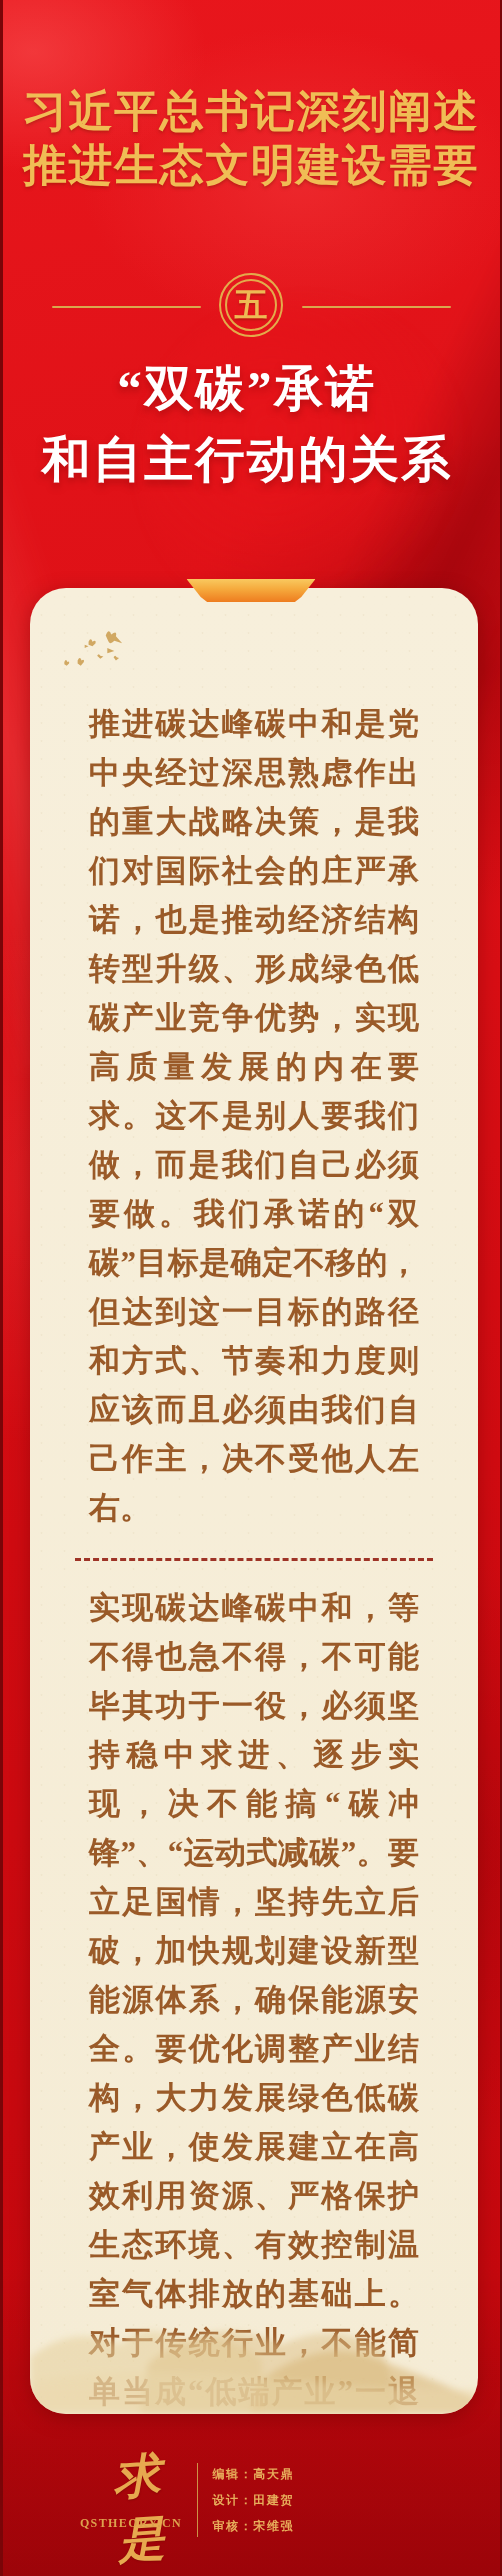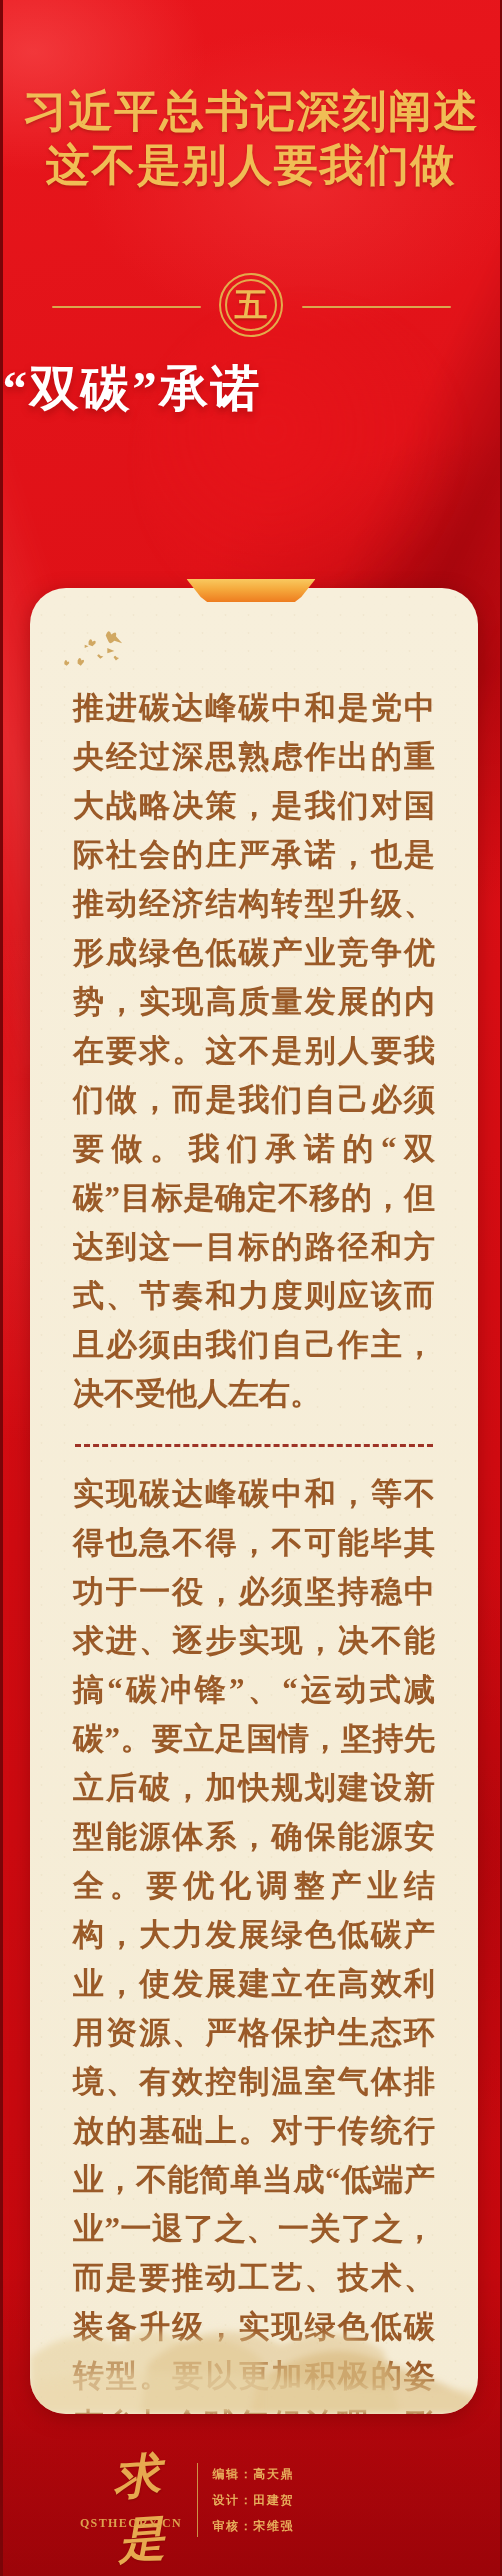--- a/index.html
+++ b/index.html
@@ -32,41 +32,41 @@
   .badge-line{position:absolute;top:33px;width:149px;height:2.4px;background:#d9a84e;border-radius:1.6px;}
   .badge-line.left{left:49px;}
   .badge-line.right{right:49px;}
   .badge-outer{position:absolute;left:50%;top:0;transform:translateX(-50%);
     width:64px;height:64px;border:2.4px solid #e3ab4b;border-radius:50%;
     display:flex;align-items:center;justify-content:center;box-sizing:border-box;}
   .badge-inner{width:52px;height:52px;border:2.4px solid #e3ab4b;border-radius:50%;
     display:flex;align-items:center;justify-content:center;box-sizing:border-box;}
   .badge-num{font-size:33px;font-weight:900;color:#eeba54;line-height:1;
     text-shadow:0 1.6px 1.6px rgba(120,25,0,.35);}
-  .subtitle{position:absolute;z-index:2;top:353px;left:0;right:8px;
+  .subtitle{position:absolute;z-index:2;top:353px;left:0;right:8px;text-align:center;
     font-weight:900;font-size:49px;line-height:71px;letter-spacing:2.4px;color:#ffffff;
     text-shadow:0 3.9px 7px rgba(140,8,8,.5);}
 
   
   .card{position:absolute;z-index:2;left:27.5px;top:588px;width:448px;height:1826px;
     border-radius:36px;background-color:#f6eed9;overflow:hidden;
     background-image:
       radial-gradient(rgba(205,180,135,.14) 0.8px, transparent 1.3px),
       linear-gradient(180deg,#f7efdb 0%,#f5ecd5 100%);
     background-size:23px 18px,100% 100%;
     box-shadow:0 4.7px 19px rgba(90,0,4,.35);}
   .tab{position:absolute;z-index:3;top:579px;left:50%;transform:translateX(-50%);
     width:129px;height:23px;
     background:linear-gradient(180deg,#f9c95f 0%,#f5a93c 45%,#ee7c1f 100%);
     clip-path:polygon(0% 0%,100% 0%,89% 78%,84% 100%,16% 100%,11% 78%);}
   .birds{position:absolute;left:30px;top:38px;width:79px;height:50px;}
   .article{position:absolute;left:43px;right:43px;top:95px;
     font-size:31px;line-height:49px;font-weight:700;color:#9a5a28;
     text-align:justify;text-justify:inter-ideograph;word-break:break-all;}
-  .article p{margin:0;}
+  .article p{margin:16px;}
   .para-divider{height:0;border-top:3.1px dashed #9e3326;margin:26px 1.6px 22px 1.6px;}
   .mountains{position:absolute;left:0;bottom:0;width:100%;height:118px;display:block;}
 
   
   .footer{position:absolute;z-index:2;left:0;top:2439px;width:503px;height:118px;}
   .logo-cn{position:absolute;left:93px;top:6.3px;width:91px;text-align:center;
     font-size:47px;font-weight:900;font-style:italic;letter-spacing:4.7px;color:#e7a94f;
     transform:rotate(-4deg);text-shadow:0 0.8px 1.6px rgba(90,10,0,.4);}
   .logo-site{position:absolute;left:72px;top:77px;width:113px;text-align:center;
     font-size:12px;letter-spacing:1.4px;color:#dda24e;font-weight:600;}
@@ -80,35 +80,36 @@
 
 <div class="poster">
 
   <div class="ribbon ribbon-1"></div>
   <div class="ribbon ribbon-2"></div>
   <div class="ribbon ribbon-3"></div>
 
   <header>
     <div class="title">
       <div>习近平总书记深刻阐述</div>
-      <div>这不是别人要我们做</div>
+      <div>推进生态文明建设需要</div>
     </div>
 
     <div class="badge-row">
       <div class="badge-line left"></div>
       <div class="badge-outer">
         <div class="badge-inner">
           <span class="badge-num">五</span>
         </div>
       </div>
       <div class="badge-line right"></div>
     </div>
 
     <div class="subtitle">
       <div>“双碳”承诺</div>
+      <div>和自主行动的关系</div>
     </div>
   </header>
 
   <div class="tab"></div>
 
   <section class="card">
     <svg class="birds" viewBox="0 0 100 64">
       <g fill="#cda156" opacity="0.9">
         <path d="M58 12 q4 -10 7 -1 q8 -6 6 2 l8 9 -10 -3 q-6 6 -8 0 z"></path>
         <path d="M60 28 l9 4 -9 3 z"></path>

